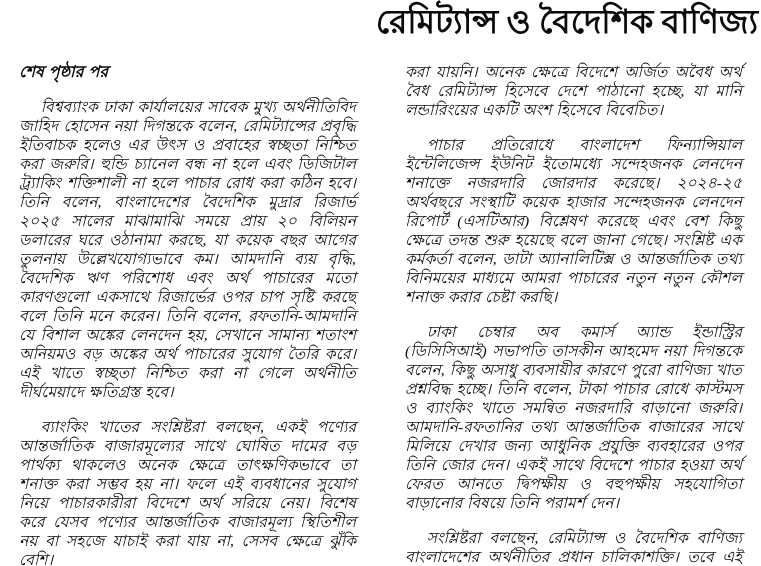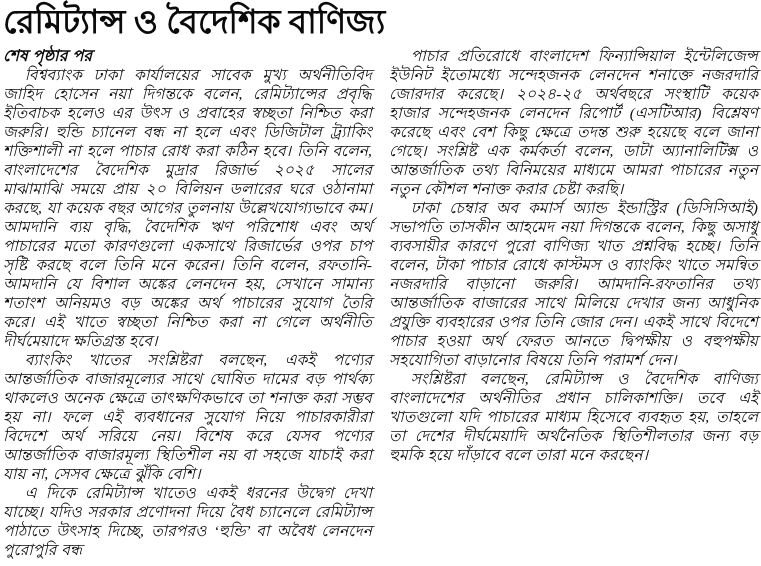--- a/index.html
+++ b/index.html
@@ -14,42 +14,42 @@
     font-family: "Liberation Serif", serif;
     overflow: hidden;
   }
   .page {
     width: 755px;
     height: 560px;
     padding: 2px 3px 4px 3px;
     box-sizing: content-box;
   }
   .headline {
-    text-align: left;
+    text-align: right;
     font-size: 33px;
     font-weight: 700;
     line-height: 40px;
     margin: 0 0 4px 0;
     letter-spacing: 0px;
     font-family: "Liberation Serif", serif;
   }
   .columns {
     display: flex;
     gap: 17px;
   }
   .column {
     flex: 1 1 0;
     min-width: 0;
     text-align: justify;
     font-size: 15.5px;
     line-height: 19px;
     word-spacing: 1px;
   }
   .column p {
-    margin: 0;
+    margin: 16px;
     padding: 0;
     text-indent: 1.4em;
     font-style: italic;
   }
   .column p.continuation {
     text-indent: 0;
   }
   .continuation-note {
     font-weight: 700;
     font-style: italic;
@@ -68,19 +68,20 @@
   <div class="columns">
 
     <div class="column">
       <p class="continuation-note">শেষ পৃষ্ঠার পর</p>
       <p>বিশ্বব্যাংক ঢাকা কার্যালয়ের সাবেক মুখ্য অর্থনীতিবিদ জাহিদ হোসেন নয়া দিগন্তকে বলেন, রেমিট্যান্সের প্রবৃদ্ধি ইতিবাচক হলেও এর উৎস ও প্রবাহের স্বচ্ছতা নিশ্চিত করা জরুরি। হুন্ডি চ্যানেল বন্ধ না হলে এবং ডিজিটাল ট্র্যাকিং শক্তিশালী না হলে পাচার রোধ করা কঠিন হবে। তিনি বলেন, বাংলাদেশের বৈদেশিক মুদ্রার রিজার্ভ ২০২৫ সালের মাঝামাঝি সময়ে প্রায় ২০ বিলিয়ন ডলারের ঘরে ওঠানামা করছে, যা কয়েক বছর আগের তুলনায় উল্লেখযোগ্যভাবে কম। আমদানি ব্যয় বৃদ্ধি, বৈদেশিক ঋণ পরিশোধ এবং অর্থ পাচারের মতো কারণগুলো একসাথে রিজার্ভের ওপর চাপ সৃষ্টি করছে বলে তিনি মনে করেন। তিনি বলেন, রফতানি-আমদানি যে বিশাল অঙ্কের লেনদেন হয়, সেখানে সামান্য শতাংশ অনিয়মও বড় অঙ্কের অর্থ পাচারের সুযোগ তৈরি করে। এই খাতে স্বচ্ছতা নিশ্চিত করা না গেলে অর্থনীতি দীর্ঘমেয়াদে ক্ষতিগ্রস্ত হবে।</p>
       <p>ব্যাংকিং খাতের সংশ্লিষ্টরা বলছেন, একই পণ্যের আন্তর্জাতিক বাজারমূল্যের সাথে ঘোষিত দামের বড় পার্থক্য থাকলেও অনেক ক্ষেত্রে তাৎক্ষণিকভাবে তা শনাক্ত করা সম্ভব হয় না। ফলে এই ব্যবধানের সুযোগ নিয়ে পাচারকারীরা বিদেশে অর্থ সরিয়ে নেয়। বিশেষ করে যেসব পণ্যের আন্তর্জাতিক বাজারমূল্য স্থিতিশীল নয় বা সহজে যাচাই করা যায় না, সেসব ক্ষেত্রে ঝুঁকি বেশি।</p>
       <p>এ দিকে রেমিট্যান্স খাতেও একই ধরনের উদ্বেগ দেখা যাচ্ছে। যদিও সরকার প্রণোদনা দিয়ে বৈধ চ্যানেলে রেমিট্যান্স পাঠাতে উৎসাহ দিচ্ছে, তারপরও ‘হুন্ডি’ বা অবৈধ লেনদেন পুরোপুরি বন্ধ</p>
     </div>
 
     <div class="column">
+      <p class="continuation">করা যায়নি। অনেক ক্ষেত্রে বিদেশে অর্জিত অবৈধ অর্থ বৈধ রেমিট্যান্স হিসেবে দেশে পাঠানো হচ্ছে, যা মানি লন্ডারিংয়ের একটি অংশ হিসেবে বিবেচিত।</p>
       <p>পাচার প্রতিরোধে বাংলাদেশ ফিন্যান্সিয়াল ইন্টেলিজেন্স ইউনিট ইতোমধ্যে সন্দেহজনক লেনদেন শনাক্তে নজরদারি জোরদার করেছে। ২০২৪-২৫ অর্থবছরে সংস্থাটি কয়েক হাজার সন্দেহজনক লেনদেন রিপোর্ট (এসটিআর) বিশ্লেষণ করেছে এবং বেশ কিছু ক্ষেত্রে তদন্ত শুরু হয়েছে বলে জানা গেছে। সংশ্লিষ্ট এক কর্মকর্তা বলেন, ডাটা অ্যানালিটিক্স ও আন্তর্জাতিক তথ্য বিনিময়ের মাধ্যমে আমরা পাচারের নতুন নতুন কৌশল শনাক্ত করার চেষ্টা করছি।</p>
       <p>ঢাকা চেম্বার অব কমার্স অ্যান্ড ইন্ডাস্ট্রির (ডিসিসিআই) সভাপতি তাসকীন আহমেদ নয়া দিগন্তকে বলেন, কিছু অসাধু ব্যবসায়ীর কারণে পুরো বাণিজ্য খাত প্রশ্নবিদ্ধ হচ্ছে। তিনি বলেন, টাকা পাচার রোধে কাস্টমস ও ব্যাংকিং খাতে সমন্বিত নজরদারি বাড়ানো জরুরি। আমদানি-রফতানির তথ্য আন্তর্জাতিক বাজারের সাথে মিলিয়ে দেখার জন্য আধুনিক প্রযুক্তি ব্যবহারের ওপর তিনি জোর দেন। একই সাথে বিদেশে পাচার হওয়া অর্থ ফেরত আনতে দ্বিপক্ষীয় ও বহুপক্ষীয় সহযোগিতা বাড়ানোর বিষয়ে তিনি পরামর্শ দেন।</p>
       <p>সংশ্লিষ্টরা বলছেন, রেমিট্যান্স ও বৈদেশিক বাণিজ্য বাংলাদেশের অর্থনীতির প্রধান চালিকাশক্তি। তবে এই খাতগুলো যদি পাচারের মাধ্যম হিসেবে ব্যবহৃত হয়, তাহলে তা দেশের দীর্ঘমেয়াদি অর্থনৈতিক স্থিতিশীলতার জন্য বড় হুমকি হয়ে দাঁড়াবে বলে তারা মনে করছেন।</p>
     </div>
 
   </div>
 </div>
 
 </body></html>

